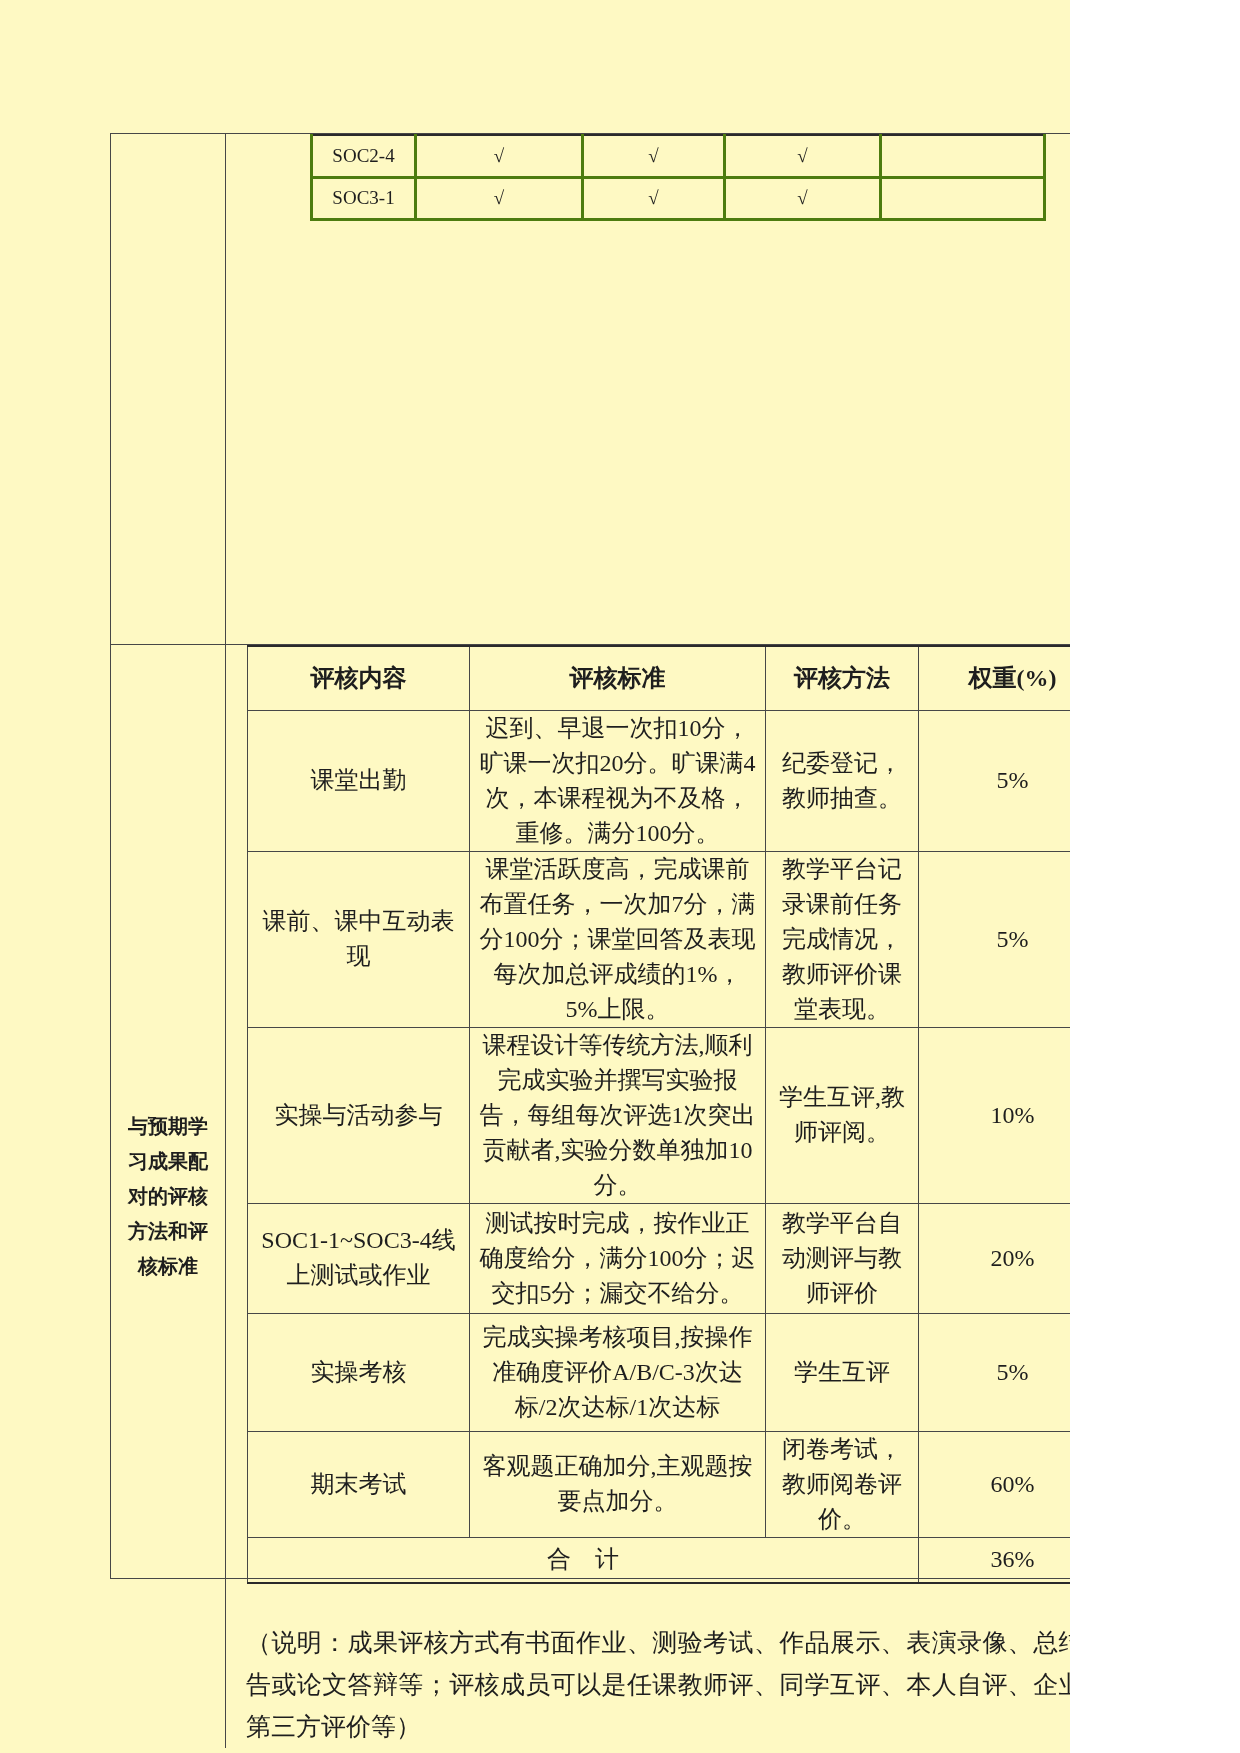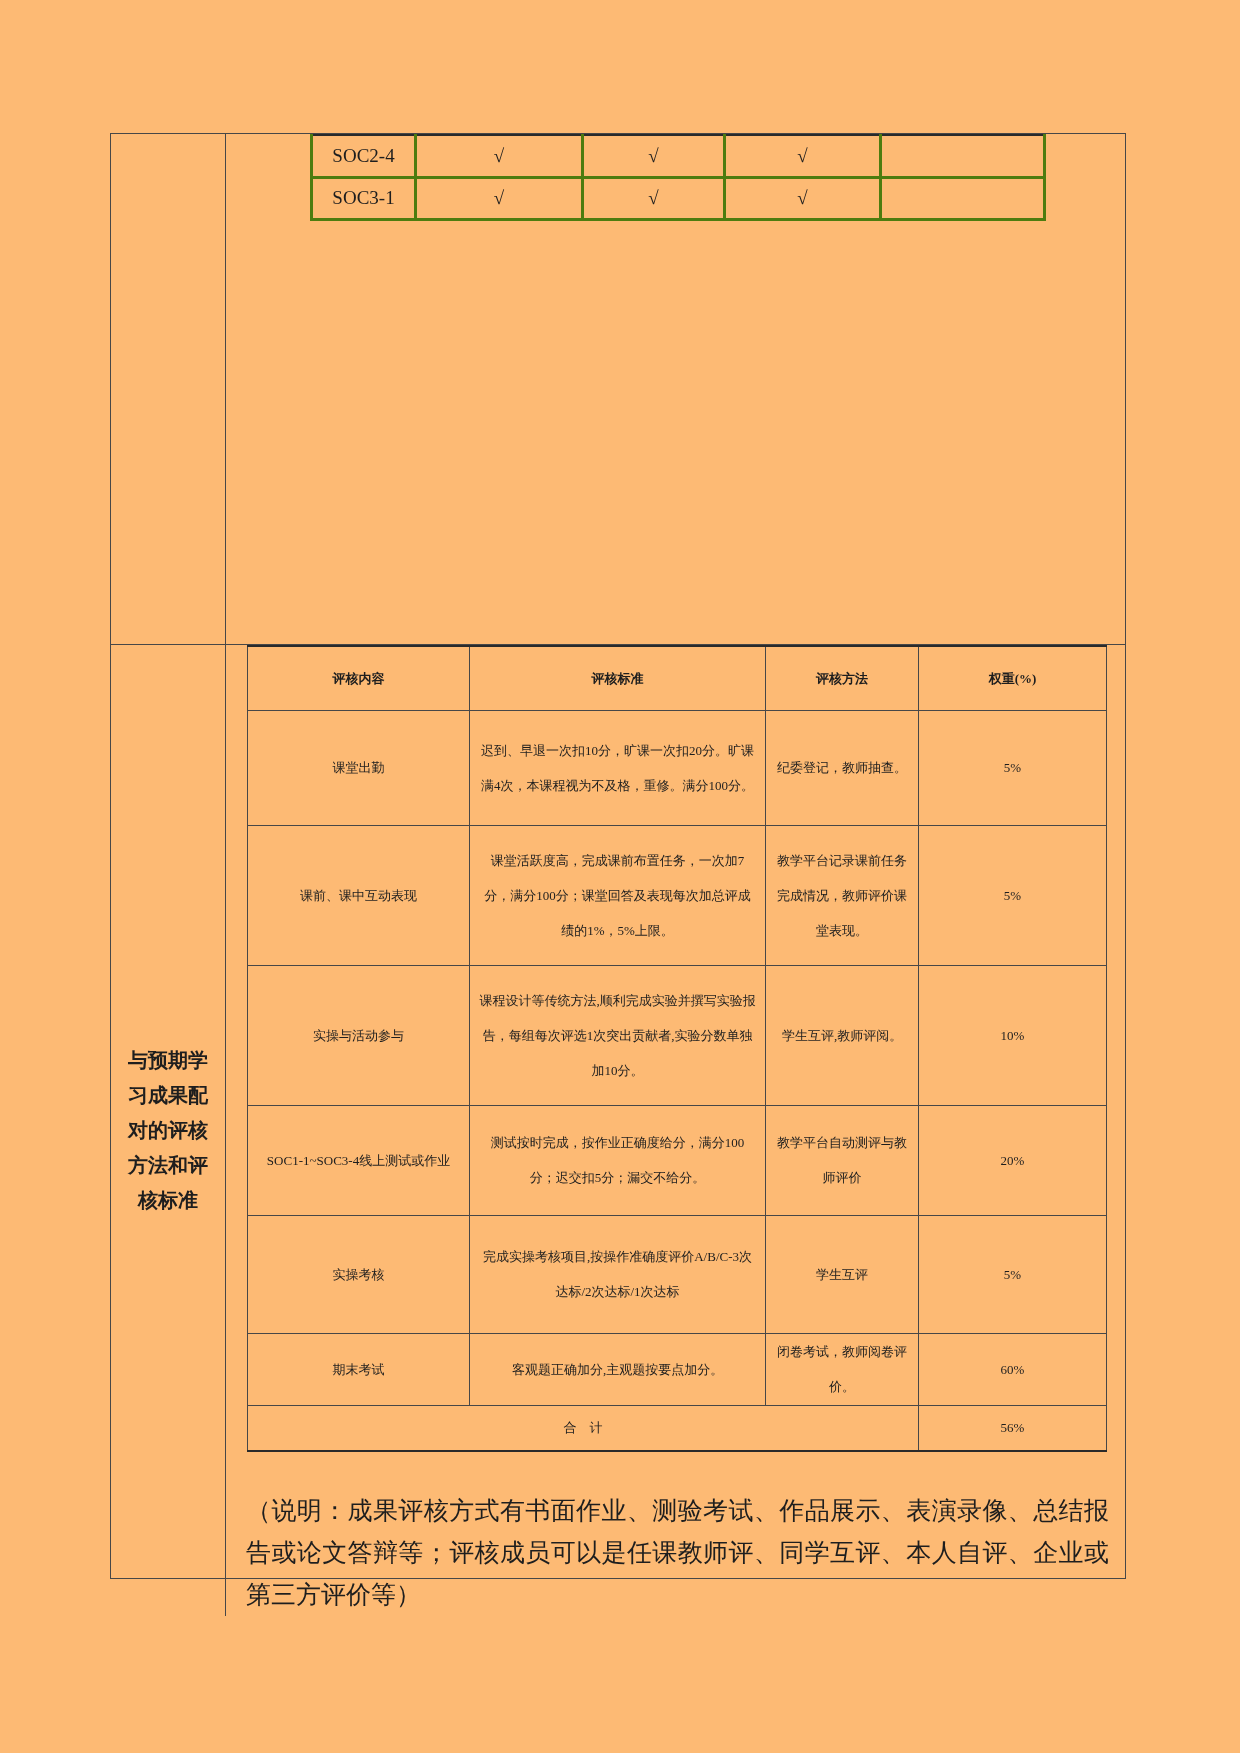--- a/index.html
+++ b/index.html
@@ -1,21 +1,21 @@
 <!DOCTYPE html>
 <html><head>
 <meta charset="utf-8">
 <style>
   * { box-sizing: border-box; }
   html, body { margin: 0; padding: 0; background: #ffffff; }
   .page {
     position: relative;
-    width: 1240px;
+    width: 1070px;
     height: 1753px;
-    background: #fdba74;
+    background: #fef9c3;
     font-family: "Liberation Serif", "DejaVu Serif", serif;
     color: #1e1e1e;
     overflow: hidden;
   }
   
   .outer {
     position: absolute;
     left: 110px;
     top: 133px;
     width: 1016px;
@@ -78,21 +78,21 @@
   .assess {
     border-collapse: collapse;
     table-layout: fixed;
     width: 859px;
     margin-left: 21px;
   }
   .assess th, .assess td {
     border: 1px solid #474747;
     text-align: center;
     vertical-align: middle;
-    font-size: 13px;
+    font-size: 24px;
     line-height: 35px;
     padding: 0 9px;
   }
   .assess thead th {
     font-weight: bold;
     height: 64px;
     border-top: 2px solid #2a2a2a;
   }
   .assess .h115 { height: 115px; }
   .assess .h140 { height: 140px; }
@@ -190,21 +190,21 @@
             <td>5%</td>
           </tr>
           <tr class="h72">
             <td>期末考试</td>
             <td>客观题正确加分,主观题按要点加分。</td>
             <td>闭卷考试，教师阅卷评价。</td>
             <td>60%</td>
           </tr>
           <tr class="total-row">
             <td class="total-label" colspan="3">合　计</td>
-            <td>56%</td>
+            <td>36%</td>
           </tr>
         </tbody>
       </table>
       <p class="note-bottom">（说明：成果评核方式有书面作业、测验考试、作品展示、表演录像、总结报告或论文答辩等；评核成员可以是任课教师评、同学互评、本人自评、企业或第三方评价等）</p>
     </div>
 
   </div>
 </div>
 
 </body></html>

